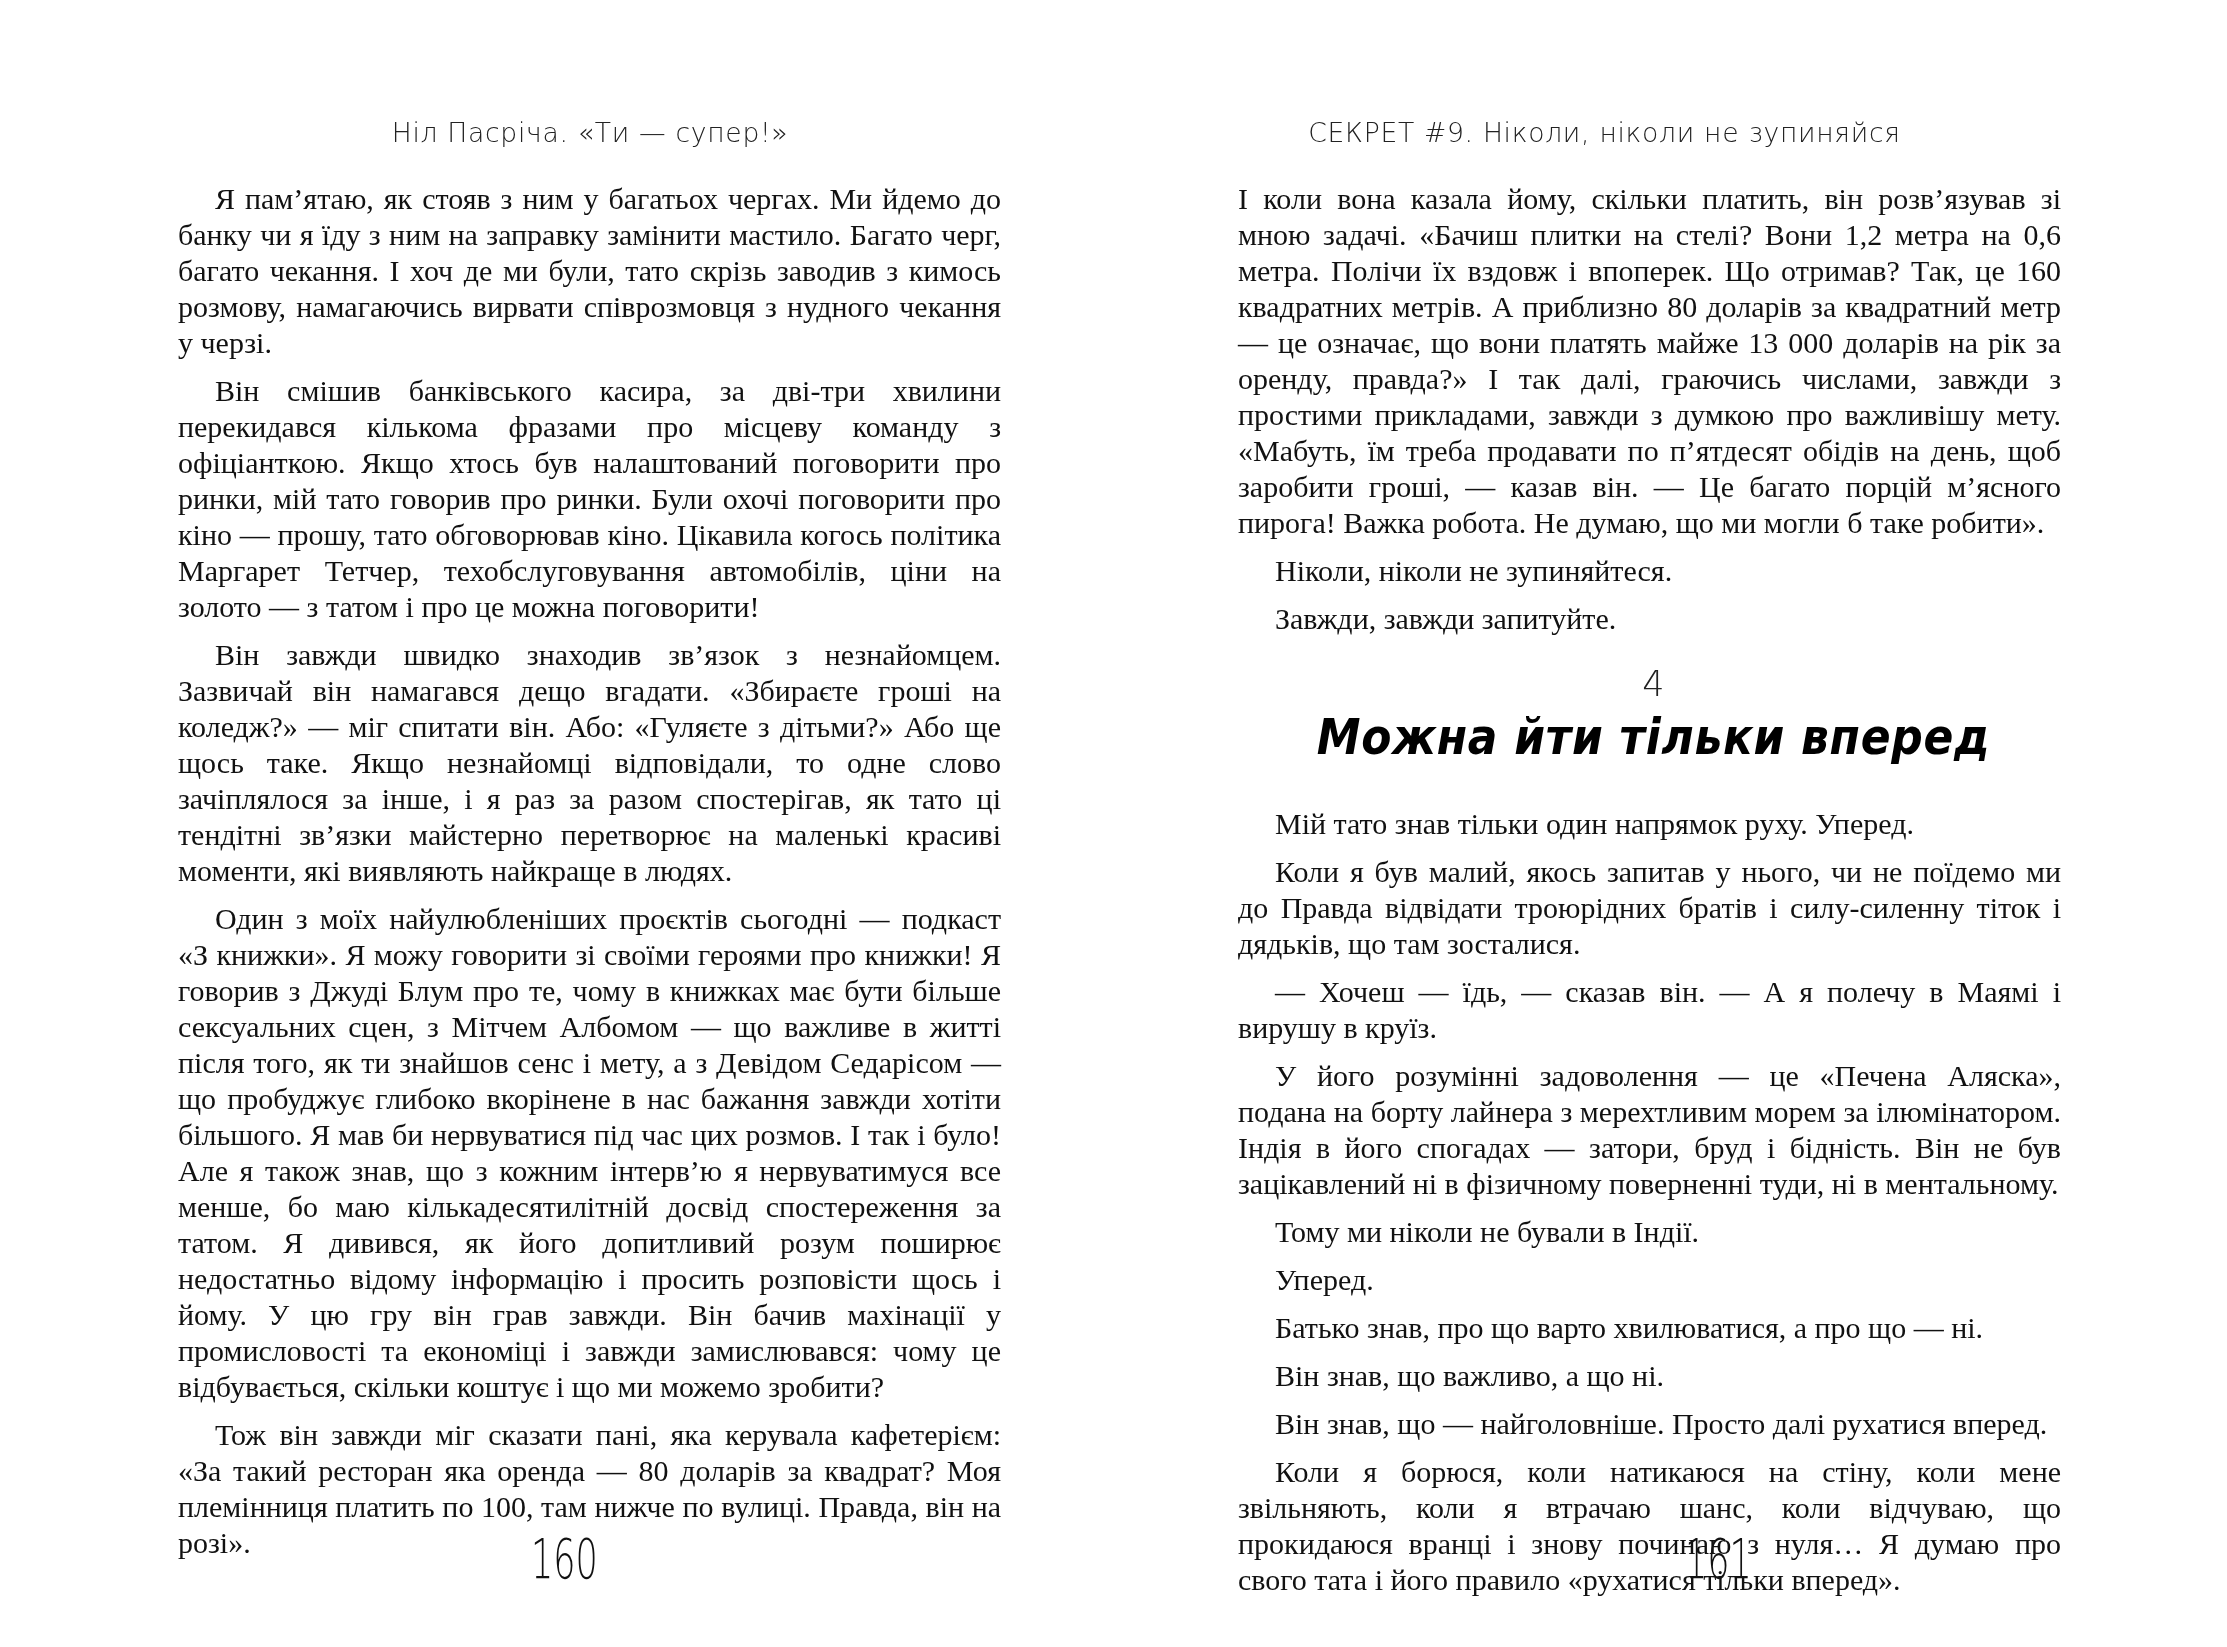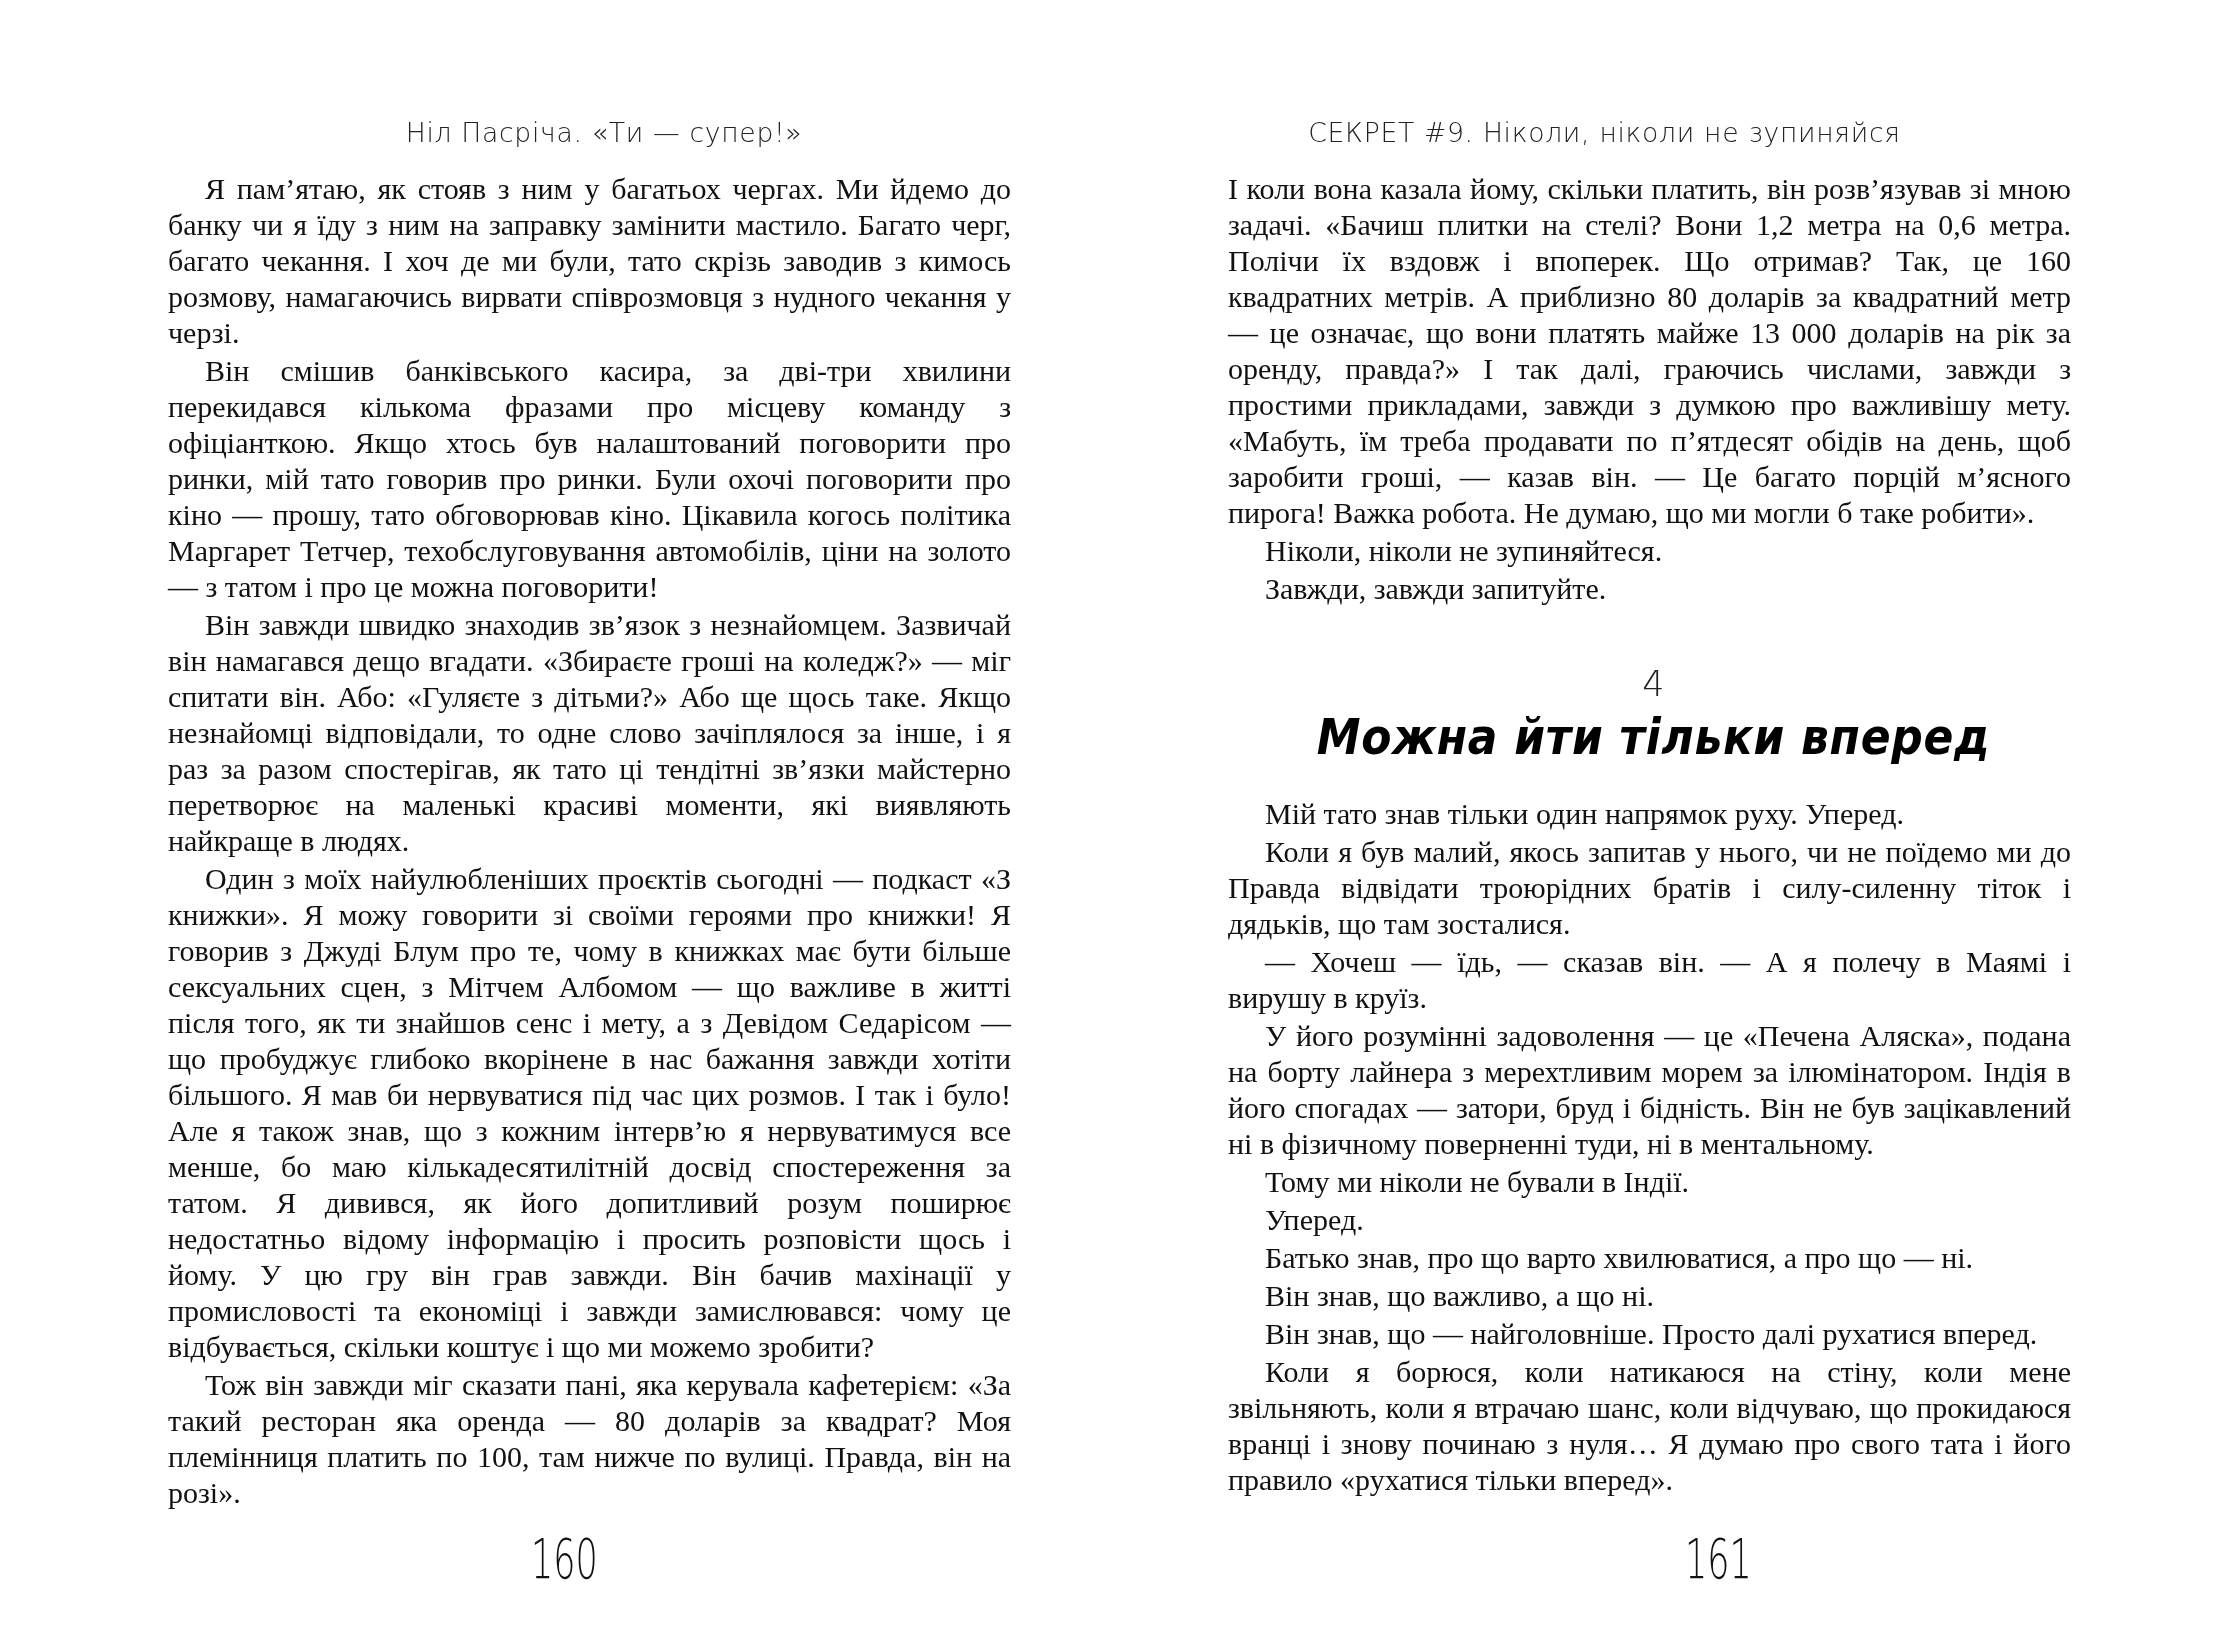--- a/index.html
+++ b/index.html
@@ -1,32 +1,32 @@
 <!DOCTYPE html>
 <html style="font-size:10.6px"><head>
 <meta charset="utf-8">
 <style>
   html, body { margin:0; padding:0; background:#ffffff; }
   body { width:2227px; height:1647px; position:relative; overflow:hidden; color:#111; }
   .page { position:absolute; top:0; height:1647px; }
-  .page.left { left:0; width:1114px;padding-left:28px; }
+  .page.left { left:0; width:1114px; }
   .page.right { left:1114px; width:1114px; }
   .running-head {
     position:absolute; top:117px; left:0; right:0; text-align:center;
     font-family:"DejaVu Sans", sans-serif; font-weight:200; font-size:26.6px; letter-spacing:0.7px; color:#222;
   }
   .page.left .running-head { left:166px; right:100px; }
   .page.right .running-head { left:60px; right:193px; }
   .body {
     position:absolute; font-family:"Liberation Serif", serif; font-size:30px; line-height:36px;
     text-align:justify; color:#111;
   }
   .page.left .body { left:166px; width:847px; top:169px; }
   .page.right .body { left:112px; width:847px; top:169px; }
-  .body p { margin:2px; text-indent:37px; }
+  .body p { margin:12px; text-indent:37px; }
   .body p.noindent { text-indent:0; }
   .chapter-num {
     position:absolute; left:116px; width:847px; top:664px; text-align:center;
     font-family:"DejaVu Sans", sans-serif; font-weight:200; font-size:35px; color:#222;
   }
   .chapter-title {
     position:absolute; left:116px; width:847px; top:711px; text-align:center;
     font-family:"DejaVu Sans", sans-serif; font-weight:bold; font-style:italic; font-size:44px;
     letter-spacing:0.7px; transform:scaleY(1.15); color:#000;
   }

